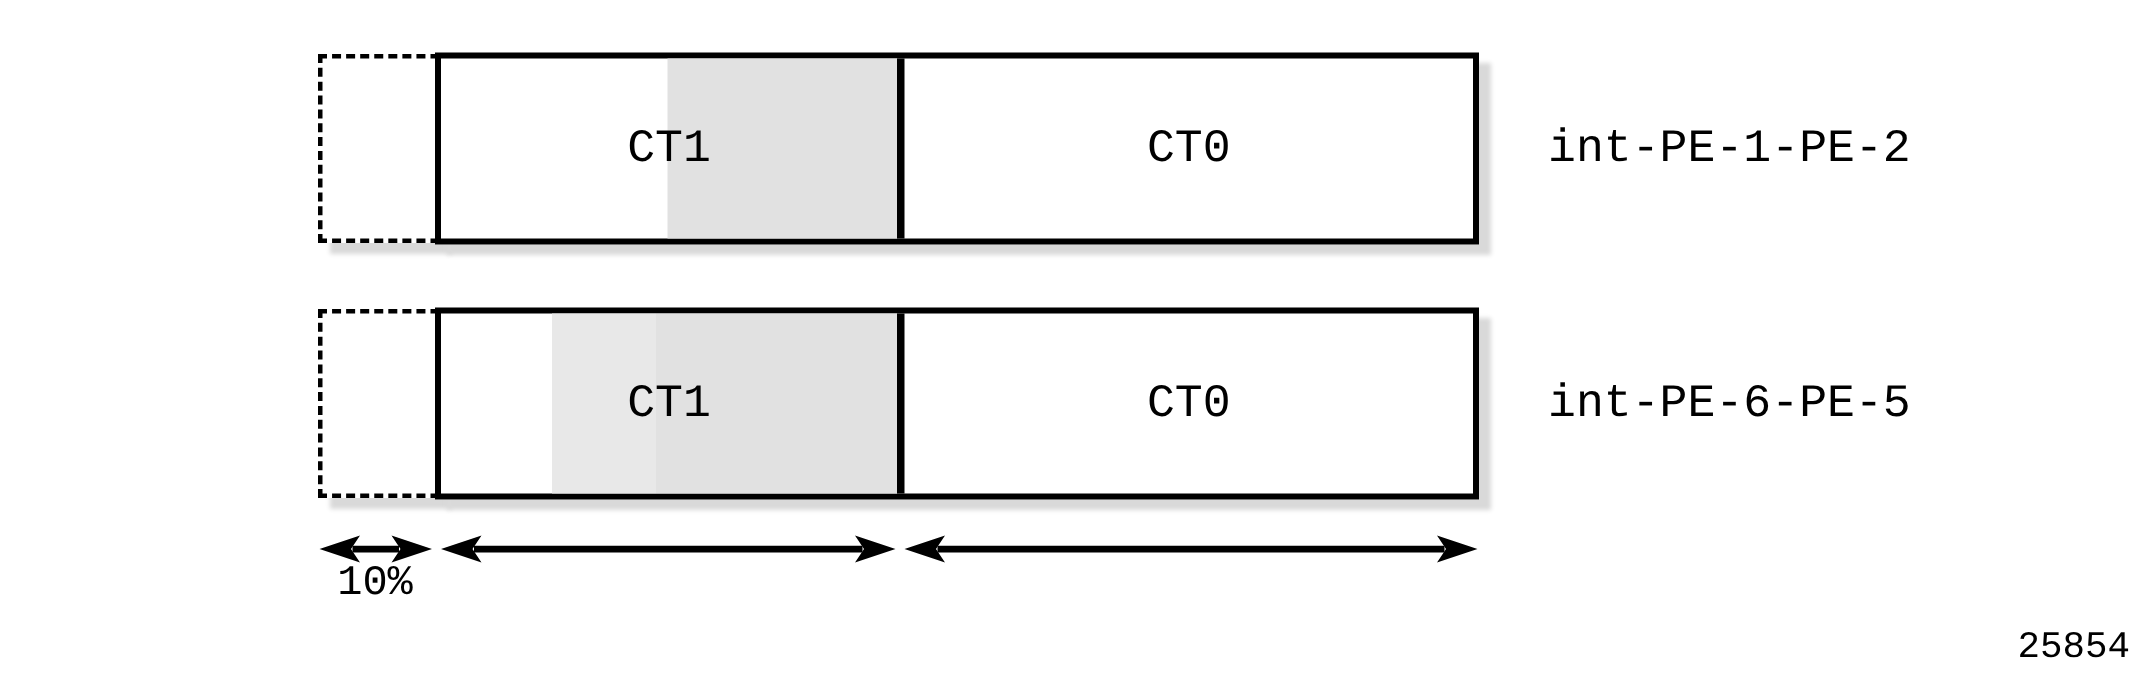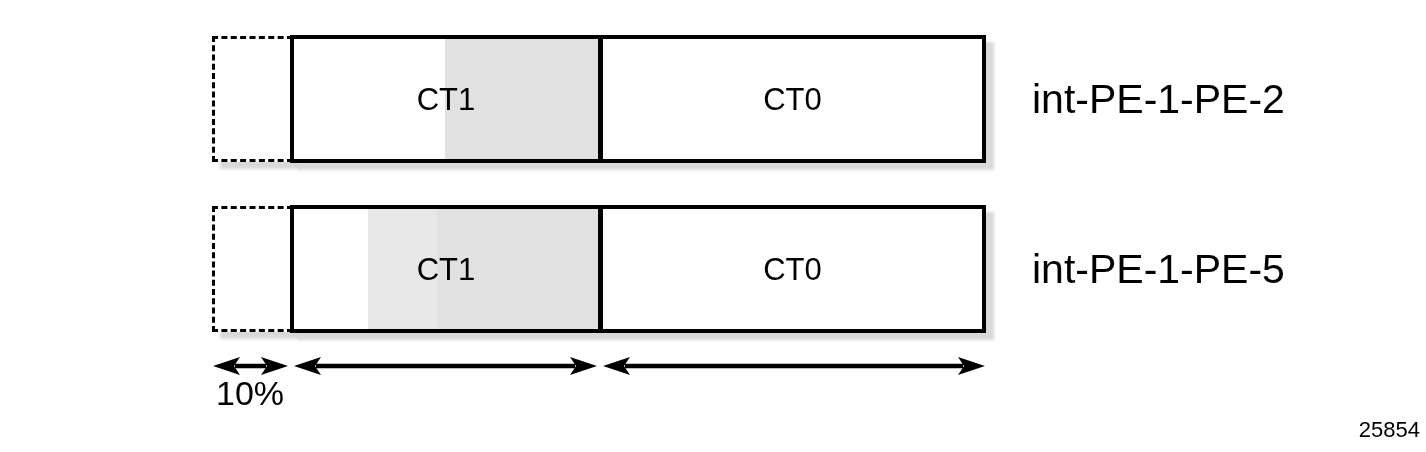--- a/index.html
+++ b/index.html
@@ -1,18 +1,18 @@
 <!DOCTYPE html>
 <html><head>
 <meta charset="utf-8">
 <style>
   html,body{margin:0;padding:0;background:#fff;}
   .stage{
     position:relative;width:1426px;height:452px;background:#fff;
-    font-family:Liberation Sans, sans-serif;color:#000;overflow:hidden;
+    font-family:Liberation Mono, monospace;color:#000;overflow:hidden;
   }
   *{box-sizing:border-box;}
 
   
   .dashed-box{
     position:absolute;left:212px;width:81px;height:126px;
     border:3px dashed #000;border-right:none;background:#fff;
     box-shadow:8px 7px 3px #d9d9d9;
   }
   .r1.dashed-box{top:36px;}
@@ -32,33 +32,33 @@
   .seg{
     position:absolute;top:0;height:100%;z-index:3;
     display:flex;align-items:center;justify-content:center;
     font-size:31px;line-height:1;
   }
   .seg.ct1{left:0;width:304px;}
   .seg.ct0{left:309px;right:0;}
 
   .row-label{
     position:absolute;left:1032px;height:128px;
-    display:flex;align-items:center;font-size:41px;white-space:nowrap;
+    display:flex;align-items:center;font-size:31px;white-space:nowrap;
   }
   .r1.row-label{top:35px;}
   .r2.row-label{top:205px;}
 
   .arrows{position:absolute;left:206px;top:351px;}
 
-  .pct{position:absolute;top:374px;width:120px;text-align:center;font-size:34px;}
+  .pct{position:absolute;top:374px;width:120px;text-align:center;font-size:28px;}
   .pct10{left:190px;}
   .pct40{left:385px;}
   .pct50{left:735px;}
 
-  .fig-num{position:absolute;right:6px;top:417px;font-size:22px;}
+  .fig-num{position:absolute;right:6px;top:417px;font-size:25px;}
 </style>
 </head>
 <body>
 
 <div class="stage">
 
   <div class="dashed-box r1"></div>
   <div class="link-box r1">
     <div class="shade" style="left: 151px; width: 153px; background: rgb(225, 225, 225);"></div>
     <div class="seg ct1">
@@ -75,21 +75,21 @@
   <div class="link-box r2">
     <div class="shade" style="left: 74px; width: 230px; background: linear-gradient(to right, rgb(232, 232, 232) 0px, rgb(232, 232, 232) 30%, rgb(225, 225, 225) 30%, rgb(225, 225, 225) 100%);"></div>
     <div class="seg ct1">
       <span>CT1</span>
     </div>
     <div class="divider"></div>
     <div class="seg ct0">
       <span>CT0</span>
     </div>
   </div>
-  <div class="row-label r2">int-PE-1-PE-5</div>
+  <div class="row-label r2">int-PE-6-PE-5</div>
 
   <svg class="arrows" width="790" height="30" viewBox="0 0 790 30">
     <g>
       <line x1="29" y1="15" x2="60" y2="15" stroke="#000" stroke-width="4.5"></line>
       <polygon points="7,15 34,6 28,15 34,24" fill="#000"></polygon>
       <polygon points="82,15 55,6 61,15 55,24" fill="#000"></polygon>
     </g>
     <g>
       <line x1="110" y1="15" x2="369" y2="15" stroke="#000" stroke-width="4.5"></line>
       <polygon points="88,15 115,6 109,15 115,24" fill="#000"></polygon>

